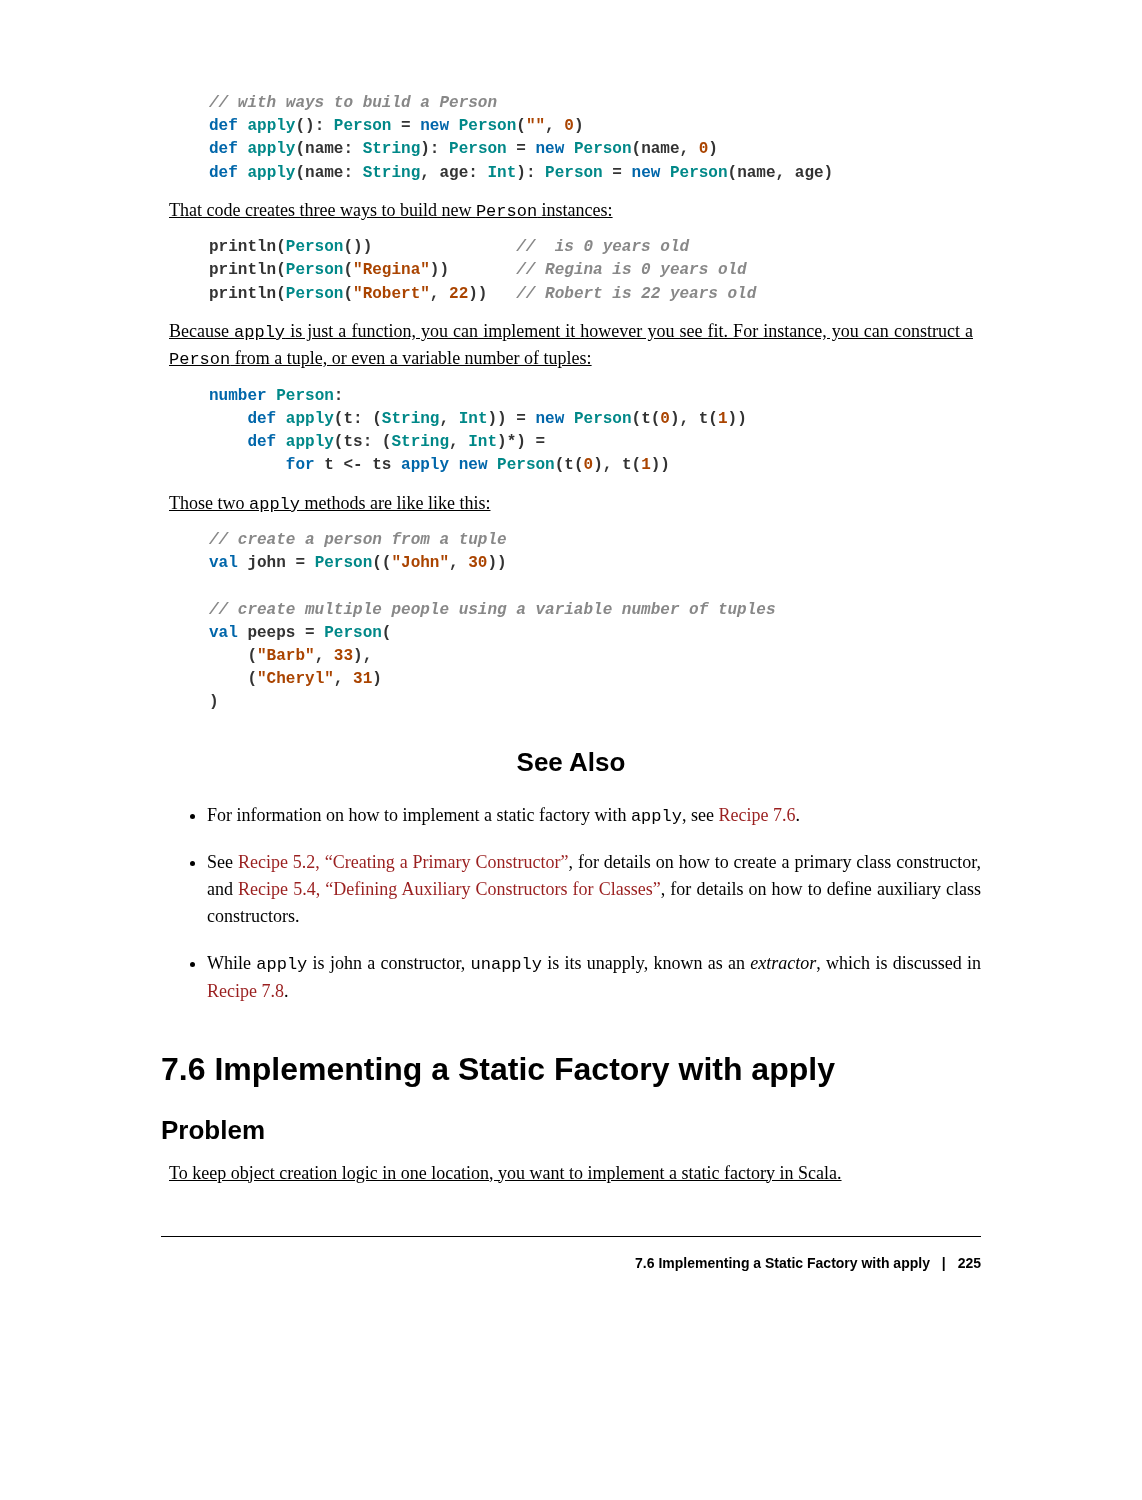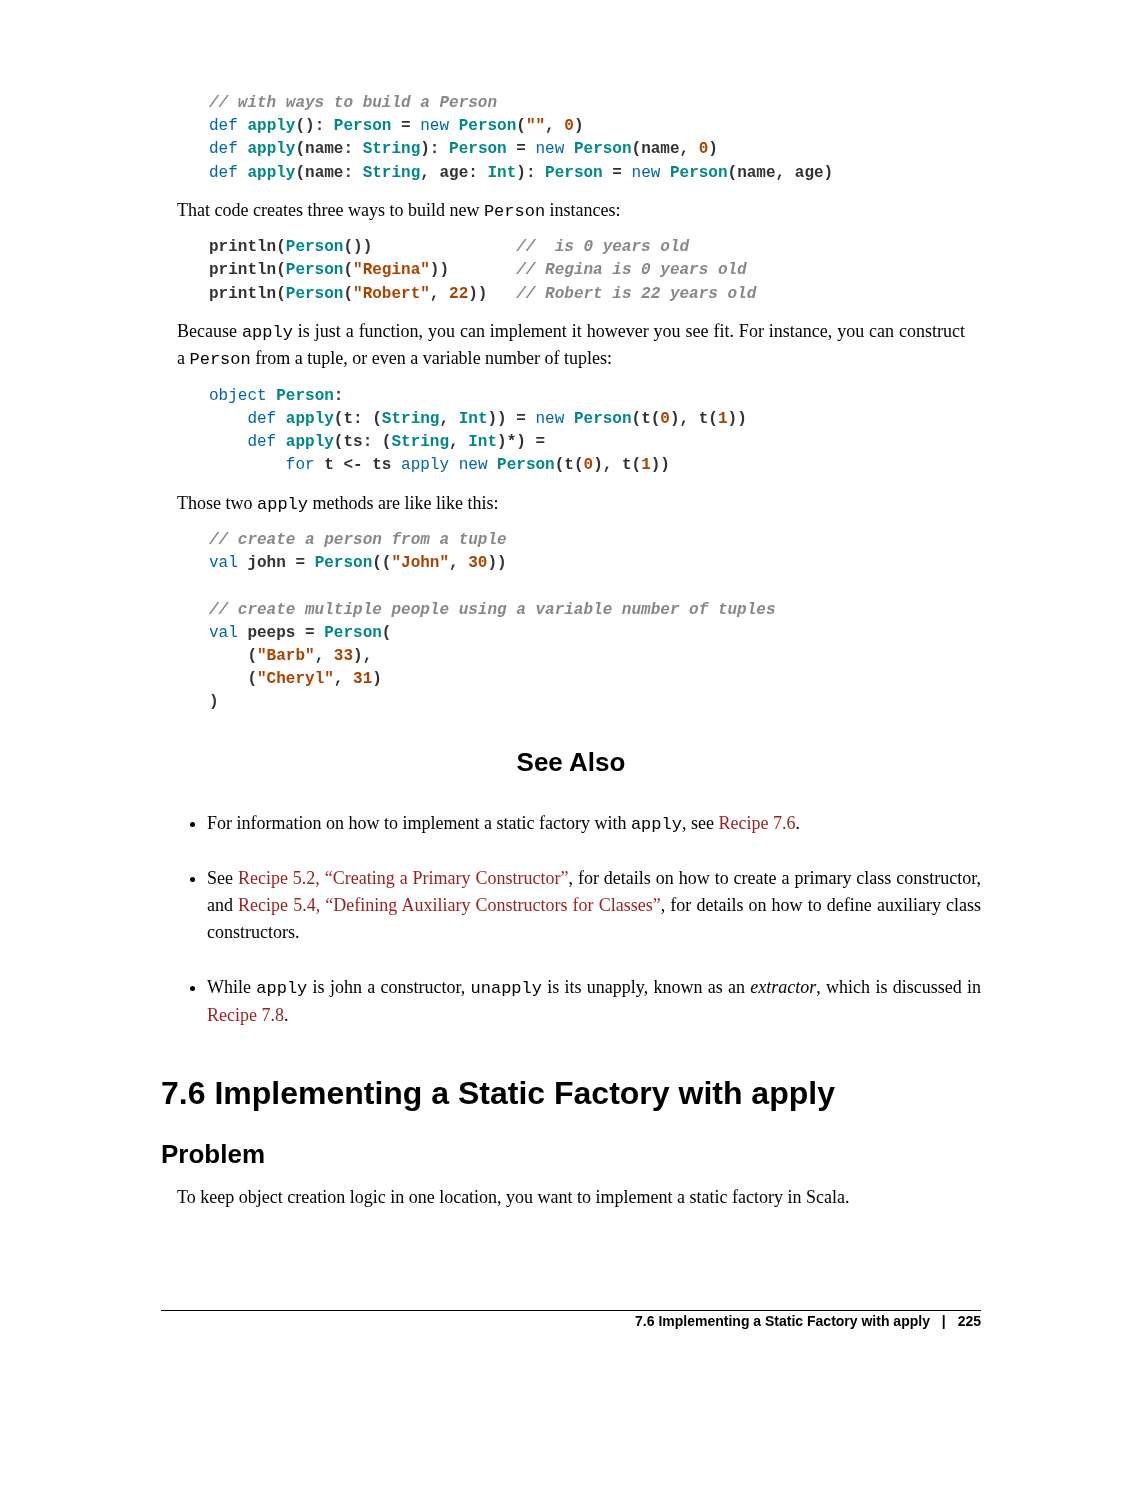--- a/index.html
+++ b/index.html
@@ -19,28 +19,28 @@
     font-weight: bold;
     margin: 12px 0 12px 48px;
     white-space: pre;
     text-align: left;
     line-height: 1.45;
   }
   code {
     font-family: Consolas, 'Courier New', monospace;
     font-size: 17px;
   }
-  .kw { color: #0066aa; font-weight: normal; text-align: center; }
+  .kw { color: #0066aa; font-weight: bold; text-align: center; }
   .tp { color: #008888; font-weight: bold; }
   .fn { color: #008888; }
   .str { color: #aa4400; }
   .num { color: #aa4400; }
   .cm { color: #888888; font-style: italic; }
   .pl { color: #333; }
-  p { margin: 10px 16px; }
+  p { margin: 10px 8px; text-decoration: underline; }
   h2.seealso {
     font-family: 'Trebuchet MS', 'Arial Narrow', Arial, sans-serif;
     font-weight: bold;
     font-size: 26px;
     margin: 28px 0 14px 0;
     text-align: center;
     font-stretch: condensed;
   }
   h1.section {
     font-family: 'Trebuchet MS', 'Arial Narrow', Arial, sans-serif;
@@ -52,26 +52,26 @@
   }
   h2.problem {
     font-family: 'Trebuchet MS', 'Arial Narrow', Arial, sans-serif;
     font-weight: bold;
     font-size: 26px;
     margin: 18px 0 10px 0;
     text-align: left;
     font-stretch: condensed;
   }
   ul { margin: 10px 0 10px 0; padding-left: 46px; text-align: justify; }
-  li { margin: 28px 0; }
+  li { margin: 20px 0; }
   a.xref { color: #9a1f1f; text-decoration: none; }
   .footer {
     border-top: 1px solid #000;
-    margin-top: 99px;
-    padding-top: 0;
+    margin-top: 49px;
+    padding-top: 16px;
     font-family: 'Trebuchet MS', 'Arial Narrow', Arial, sans-serif;
     font-weight: bold;
     font-size: 14px;
     text-align: right;
   }
   .footer .sep { margin: 0 8px; }
   .ital { font-style: italic; }
 </style>
 </head>
 <body>
@@ -82,21 +82,21 @@
 <span class="kw">def</span> <span class="fn">apply</span><span class="pl">(name: </span><span class="tp">String</span><span class="pl">, age: </span><span class="tp">Int</span><span class="pl">): </span><span class="tp">Person</span><span class="pl"> = </span><span class="kw">new</span> <span class="tp">Person</span><span class="pl">(name, age)</span></pre>
 
 <p><span>That code creates three ways to build new </span><code>Person</code><span> instances:</span></p>
 
 <pre><span class="pl">println(</span><span class="tp">Person</span><span class="pl">())               </span><span class="cm">//  is 0 years old</span>
 <span class="pl">println(</span><span class="tp">Person</span><span class="pl">(</span><span class="str">"Regina"</span><span class="pl">))       </span><span class="cm">// Regina is 0 years old</span>
 <span class="pl">println(</span><span class="tp">Person</span><span class="pl">(</span><span class="str">"Robert"</span><span class="pl">, </span><span class="num">22</span><span class="pl">))   </span><span class="cm">// Robert is 22 years old</span></pre>
 
 <p><span>Because </span><code>apply</code><span> is just a function, you can implement it however you see fit. For instance, you can construct a </span><code>Person</code><span> from a tuple, or even a variable number of tuples:</span></p>
 
-<pre><span class="kw">object</span> <span class="tp">Person</span><span class="pl">:</span>
+<pre><span class="kw">number</span> <span class="tp">Person</span><span class="pl">:</span>
     <span class="kw">def</span> <span class="fn">apply</span><span class="pl">(t: (</span><span class="tp">String</span><span class="pl">, </span><span class="tp">Int</span><span class="pl">)) = </span><span class="kw">new</span> <span class="tp">Person</span><span class="pl">(t(</span><span class="num">0</span><span class="pl">), t(</span><span class="num">1</span><span class="pl">))</span>
     <span class="kw">def</span> <span class="fn">apply</span><span class="pl">(ts: (</span><span class="tp">String</span><span class="pl">, </span><span class="tp">Int</span><span class="pl">)*) =</span>
         <span class="kw">for</span><span class="pl"> t &lt;- ts </span><span class="kw">apply</span> <span class="kw">new</span> <span class="tp">Person</span><span class="pl">(t(</span><span class="num">0</span><span class="pl">), t(</span><span class="num">1</span><span class="pl">))</span></pre>
 
 <p><span>Those two </span><code>apply</code><span> methods are like like this:</span></p>
 
 <pre><span class="cm">// create a person from a tuple</span>
 <span class="kw">val</span><span class="pl"> john = </span><span class="tp">Person</span><span class="pl">((</span><span class="str">"John"</span><span class="pl">, </span><span class="num">30</span><span class="pl">))</span>
 
 <span class="cm">// create multiple people using a variable number of tuples</span>

